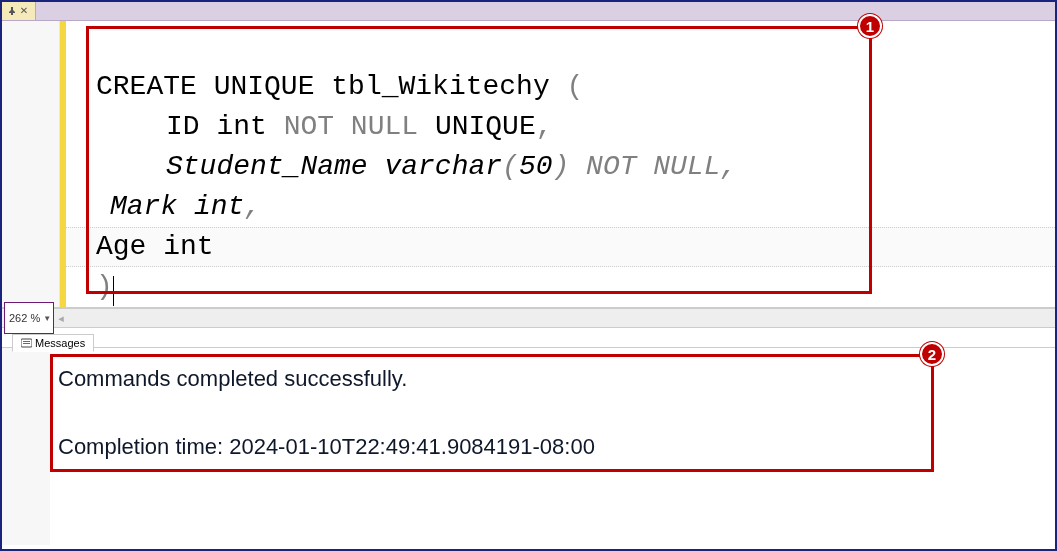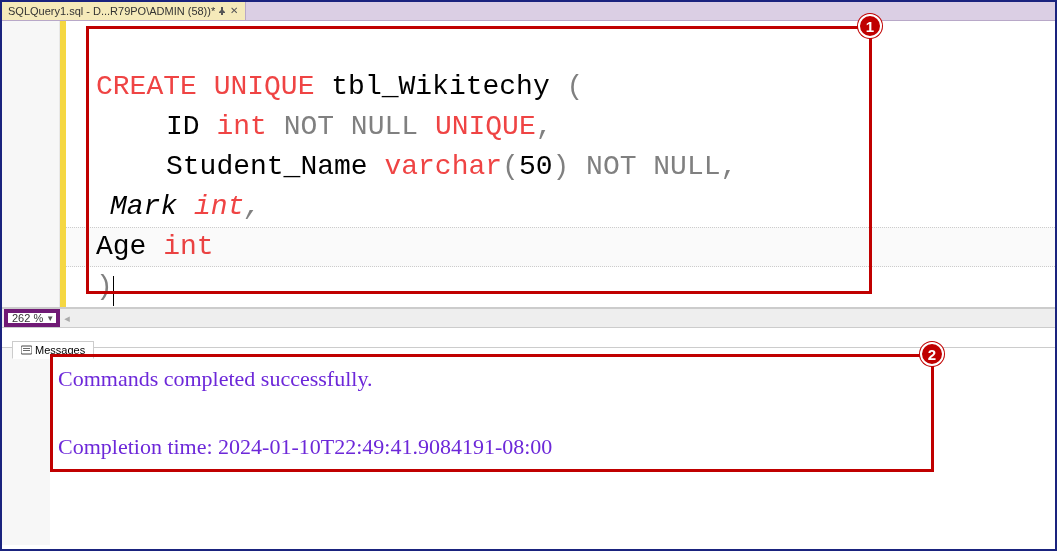--- a/index.html
+++ b/index.html
@@ -67,21 +67,21 @@
   .code {
     flex: 1;
     padding: 6px 0 0 30px;
     font-family: Consolas, "Courier New", monospace;
     font-size: 28px;
     line-height: 40px;
     white-space: pre;
     color: #000;
     position: relative;
   }
-  .kw { color: #ef4444; }
+  .kw { color: #000000; }
   .gray { color: #808080; }
   .current-line {
     position: absolute;
     left: 0; right: 0;
     height: 40px;
     background: rgba(0,0,0,0.02);
     border-top: 1px dotted #ccc;
     border-bottom: 1px dotted #ccc;
     pointer-events: none;
   }
@@ -122,23 +122,23 @@
     border-top: 1px solid #ccc;
     border-bottom: 1px solid #ccc;
     display: flex;
     align-items: center;
     font-size: 11px;
     padding-left: 2px;
     gap: 4px;
     color: #333;
   }
   .zoom-dd {
-    border: 4px solid #701a75;
-    background: #fff;
-    height: 18px;
+    border: 1px solid #701a75;
+    background: #fff;
+    height: 32px;
     display: flex; align-items: center;
     padding: 0 2px 0 4px;
     font-size: 11px;
     gap: 3px;
   }
   .zoom-dd .chev { font-size: 8px; color: #555; }
 
   
   .msgtabrow {
     height: 20px;
@@ -151,63 +151,62 @@
   .msgtab {
     display: flex;
     align-items: center;
     gap: 3px;
     padding: 2px 8px;
     border: 1px solid #ccc;
     border-bottom: 1px solid #fff;
     background: #fff;
     font-size: 11px;
     position: relative;
-    top: 12px;
+    top: 5px;
   }
   .msgtab .ico {
     width: 11px; height: 11px;
     display: inline-flex; align-items: center; justify-content: center;
   }
 
   
   .results {
     flex: 1;
     display: flex;
     height: 197px;
     background: #fff;
   }
   .rgutter {
     width: 48px;
     background: #f7f7f7;
   }
   .msgtext {
     flex: 1;
     padding: 14px 4px 4px 8px;
-    font-family: Liberation Serif, serif;
+    font-family: Liberation Sans, sans-serif;
     font-size: 22px;
     line-height: 34px;
     white-space: pre;
-    color: #6d28d9;
+    color: #0f172a;
     position: relative;
   }
 
   .line2  { padding-left: 70px; margin-top: 44px; }
-  .line3  { padding-left: 70px; }
+  .line3  { padding-left: 70px; font-style: italic; }
   .line4  { padding-left: 14px; font-style: italic; }
   .line5  { padding-left: 0px; }
   .line6  { padding-left: 0px; }
 </style>
 </head>
 <body>
 
 <div class="frame">
 
   <div class="tabstrip">
     <div class="tab">
-      <span>SQLQuery1.sql - D...R79PO\ADMIN (58))*</span>
       <span class="tab-pin">
         <svg width="8" height="8" viewBox="0 0 8 8">
             <path d="M3 0h2v3l2 2v1H5v2H3V6H1V5l2-2V0z" fill="#555"></path>
           </svg>
       </span>
       <span class="tab-close">✕</span>
     </div>
   </div>
 
   <div class="editor-area">

